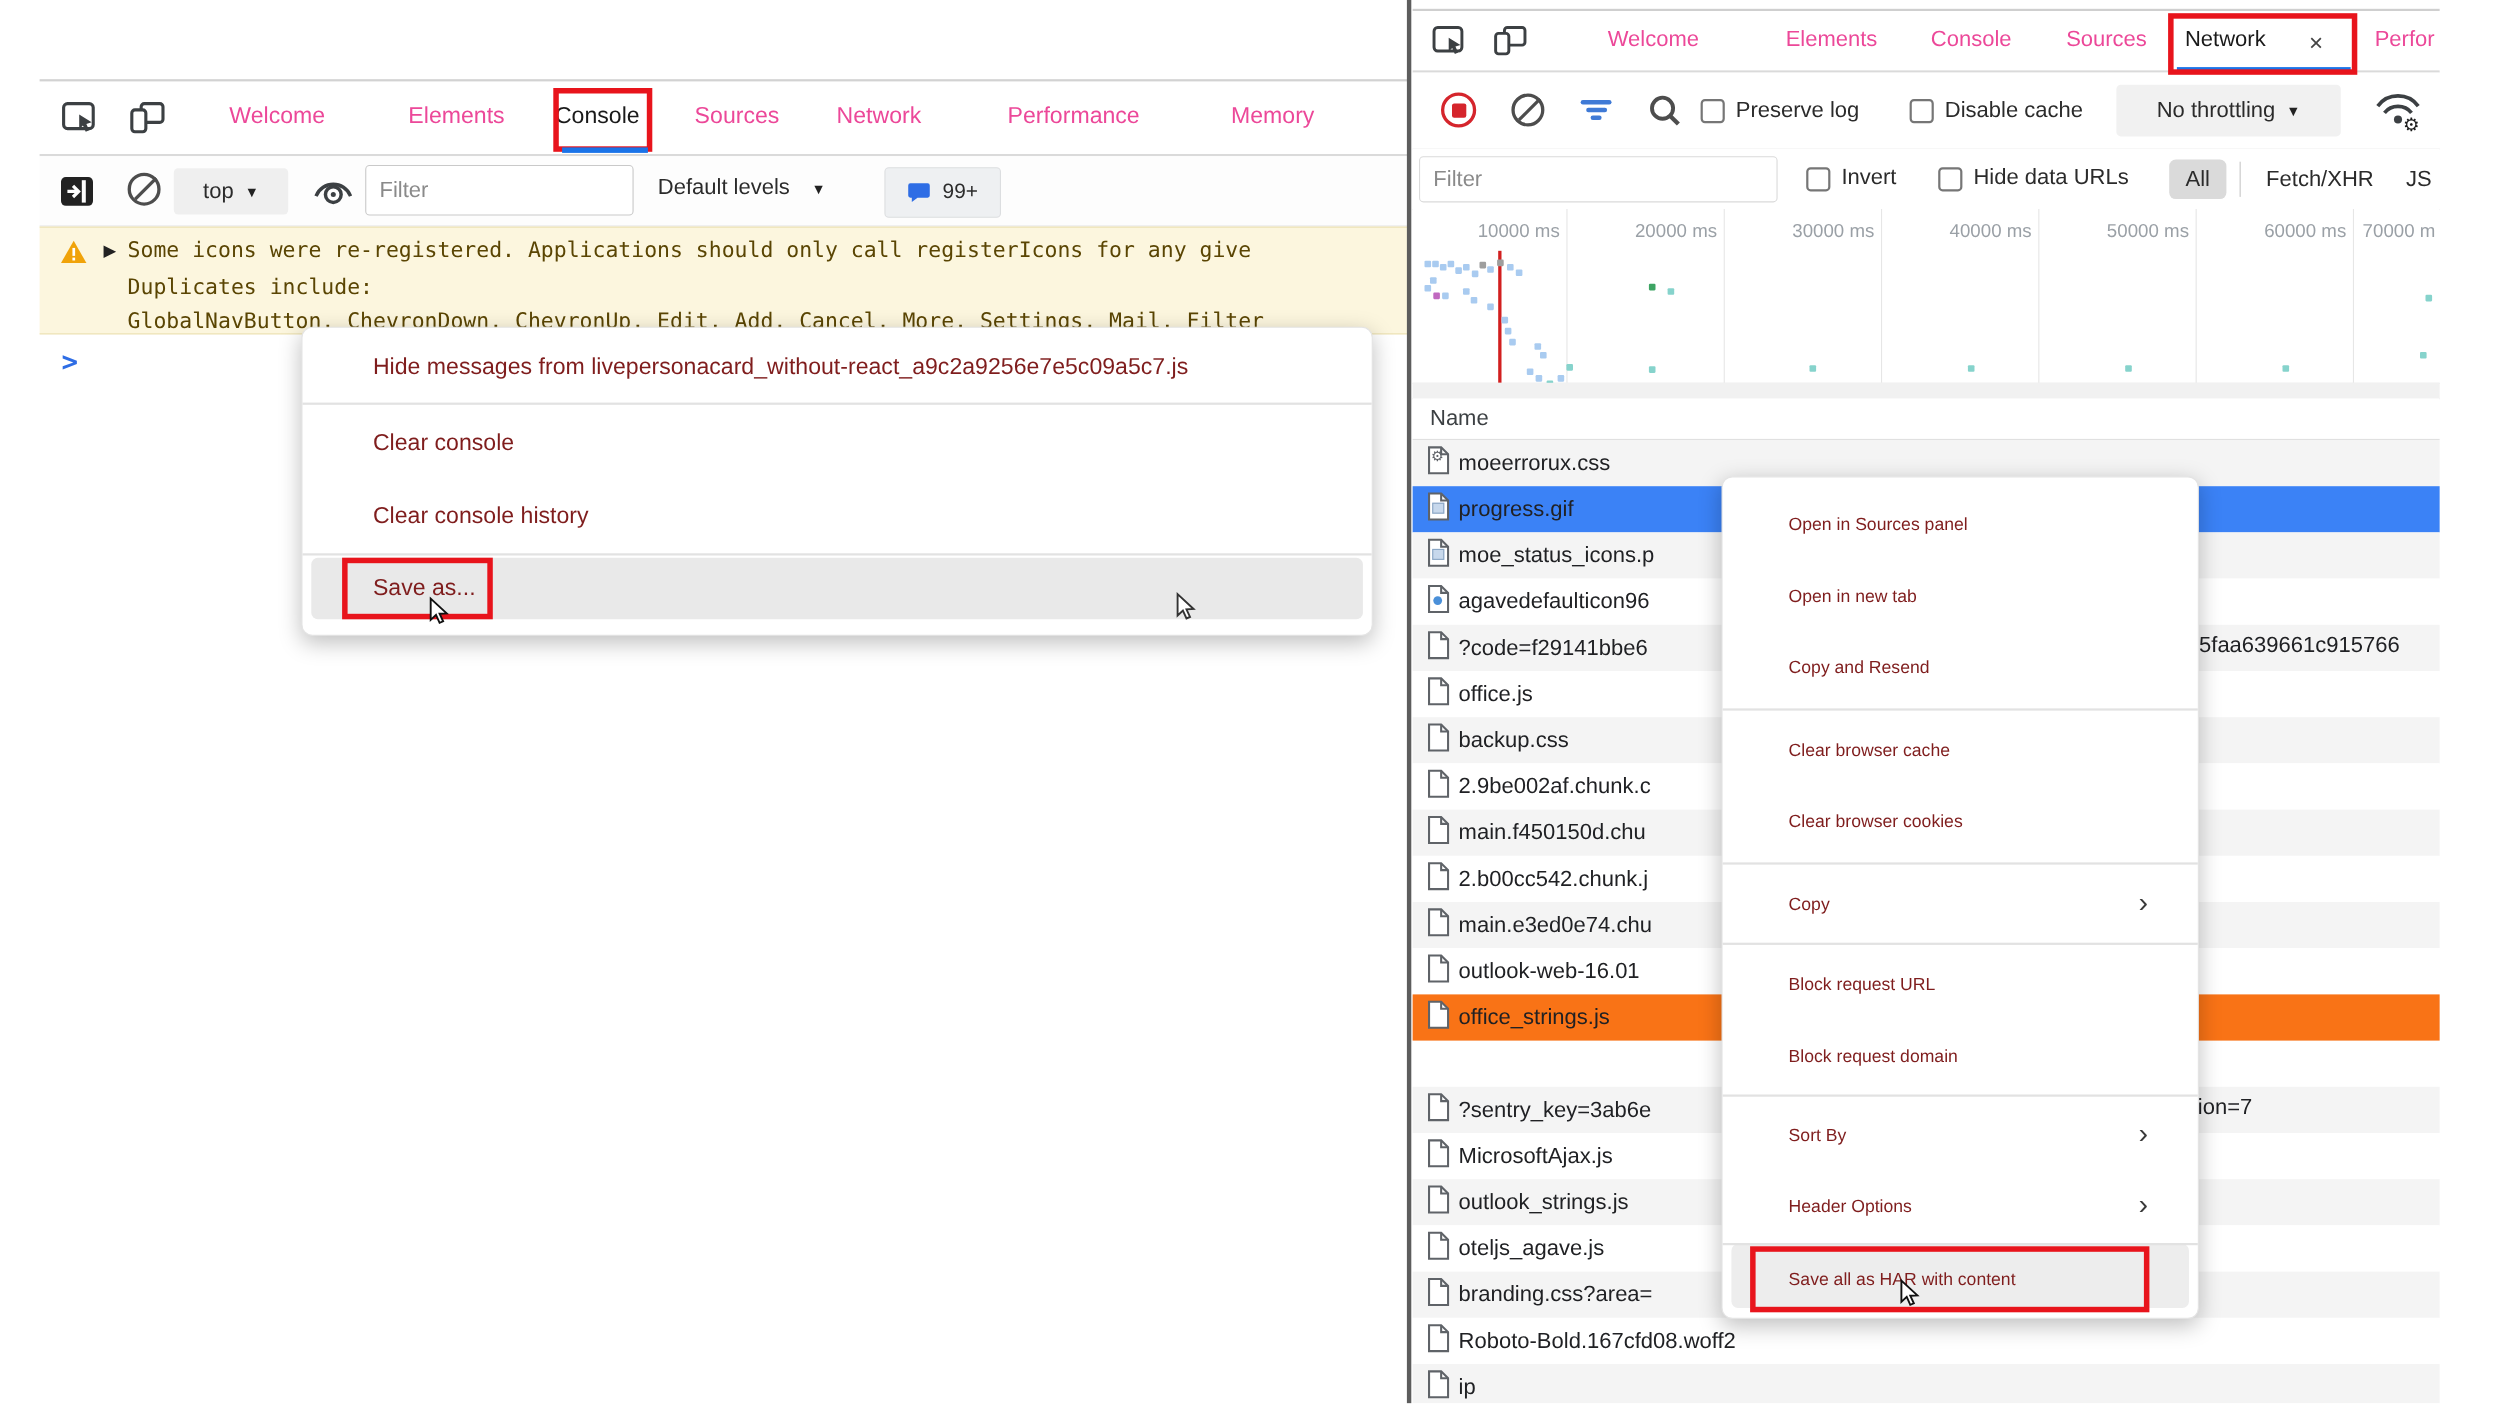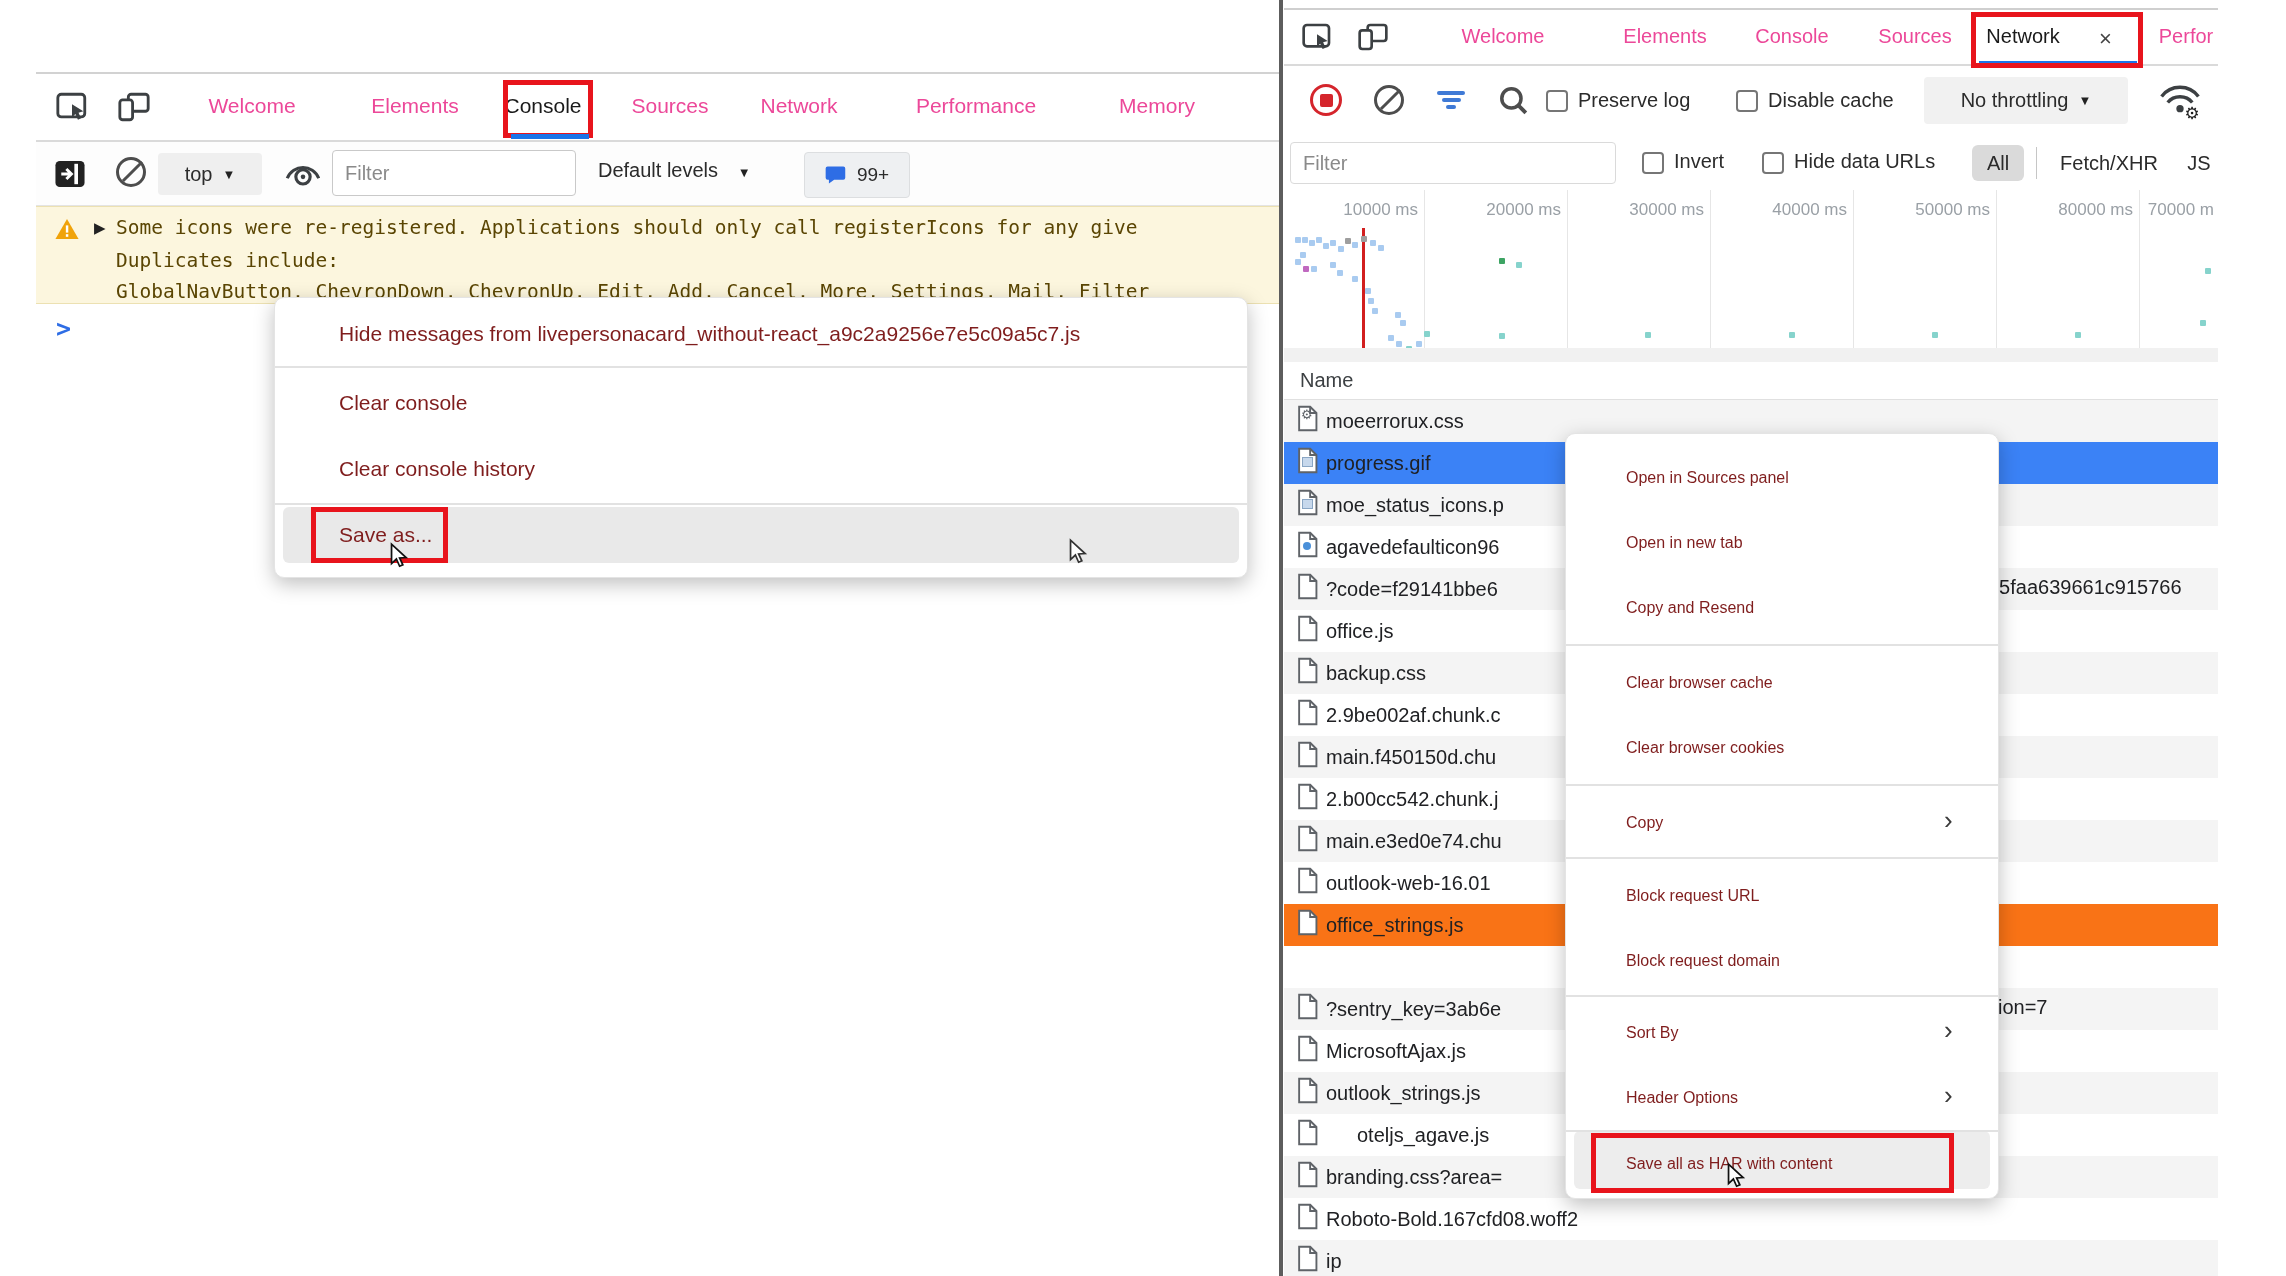--- a/index.html
+++ b/index.html
@@ -258,21 +258,21 @@
           <div class="ticklabel" style="left: 134px;">10000 ms</div>
           <div class="gridline" style="left: 283px;"></div>
           <div class="ticklabel" style="left: 277px;">20000 ms</div>
           <div class="gridline" style="left: 426px;"></div>
           <div class="ticklabel" style="left: 420px;">30000 ms</div>
           <div class="gridline" style="left: 569px;"></div>
           <div class="ticklabel" style="left: 563px;">40000 ms</div>
           <div class="gridline" style="left: 712px;"></div>
           <div class="ticklabel" style="left: 706px;">50000 ms</div>
           <div class="gridline" style="left: 855px;"></div>
-          <div class="ticklabel" style="left: 849px;">80000 ms</div>
+          <div class="ticklabel" style="left: 849px;">60000 ms</div>
           <div class="ticklabel" style="left: 930px;">70000 m</div>
         </div>
       <div class="redline" style="left:78px;top:38px;height:120px;"></div>
       <div id="timeline-dots">
           <div class="dot" style="left: 11px; top: 47px; background: rgb(169, 203, 240);"></div>
           <div class="dot" style="left: 18px; top: 47px; background: rgb(169, 203, 240);"></div>
           <div class="dot" style="left: 25px; top: 50px; background: rgb(169, 203, 240);"></div>
           <div class="dot" style="left: 32px; top: 47px; background: rgb(169, 203, 240);"></div>
           <div class="dot" style="left: 39px; top: 53px; background: rgb(169, 203, 240);"></div>
           <div class="dot" style="left: 46px; top: 50px; background: rgb(169, 203, 240);"></div>
@@ -423,21 +423,21 @@
             </svg></span>
           <span class="nm">MicrosoftAjax.js</span>
         </div>
         <div class="rrow" style="top: 672px; background: rgb(244, 244, 244);">
           <span class="ficon"><svg width="22" height="27" viewBox="0 0 14 17">
               <path d="M2 1 h7 l4 4 v11 h-11 z" fill="#fff" stroke="#5f6368" stroke-width="1.2"></path>
               <path d="M9 1 v4 h4" fill="none" stroke="#5f6368" stroke-width="1.2"></path>
             </svg></span>
           <span class="nm">outlook_strings.js</span>
         </div>
-        <div class="rrow" style="top: 714px; background: rgb(255, 255, 255); gap: 31px;">
+        <div class="rrow" style="top: 714px; background: rgb(255, 255, 255);">
           <span class="ficon"><svg width="22" height="27" viewBox="0 0 14 17">
               <path d="M2 1 h7 l4 4 v11 h-11 z" fill="#fff" stroke="#5f6368" stroke-width="1.2"></path>
               <path d="M9 1 v4 h4" fill="none" stroke="#5f6368" stroke-width="1.2"></path>
             </svg></span>
           <span class="nm">oteljs_agave.js</span>
         </div>
         <div class="rrow" style="top: 756px; background: rgb(244, 244, 244);">
           <span class="ficon"><svg width="22" height="27" viewBox="0 0 14 17">
               <path d="M2 1 h7 l4 4 v11 h-11 z" fill="#fff" stroke="#5f6368" stroke-width="1.2"></path>
               <path d="M9 1 v4 h4" fill="none" stroke="#5f6368" stroke-width="1.2"></path>

